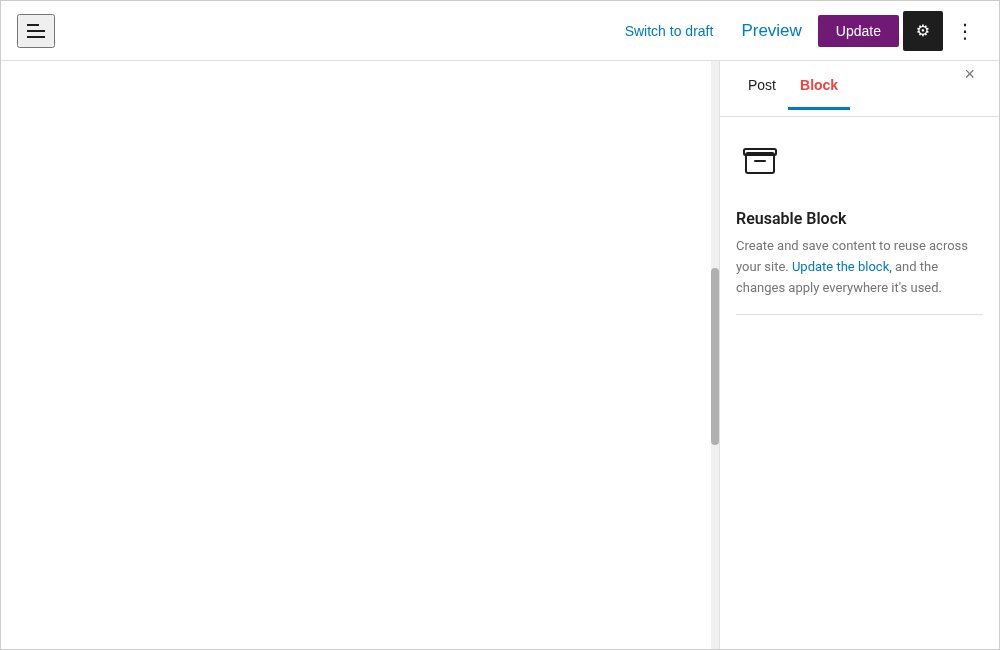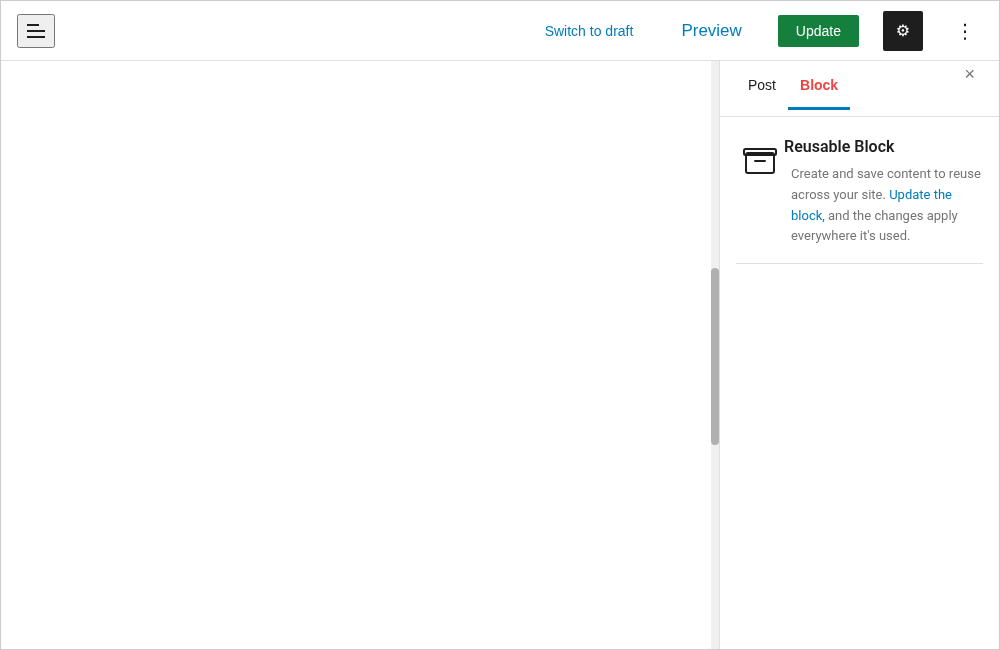--- a/index.html
+++ b/index.html
@@ -50,21 +50,21 @@
       background: #1e1e1e;
     }
 
     .hamburger-icon span:first-child {
       width: 12px;
     }
 
     .toolbar-right {
       display: flex;
       align-items: center;
-      gap: 24px;
+      gap: 4px;
     }
 
     .switch-draft-btn {
       background: none;
       border: none;
       color: #007cba;
       font-size: 14px;
       cursor: pointer;
       padding: 8px 12px;
       border-radius: 2px;
@@ -74,21 +74,21 @@
       background: none;
       border: none;
       color: #007cba;
       font-size: 17px;
       cursor: pointer;
       padding: 8px 12px;
       border-radius: 2px;
     }
 
     .update-btn {
-      background: #15803d;
+      background: #701a75;
       color: #fff;
       border: none;
       padding: 8px 18px;
       border-radius: 2px;
       font-size: 14px;
       font-weight: 500;
       cursor: pointer;
     }
 
     .settings-btn {
@@ -213,21 +213,22 @@
     
     .sidebar-content {
       padding: 20px 16px;
       flex: 1;
       overflow-y: auto;
     }
 
     .block-info {
       display: flex;
       align-items: flex-start;
-      gap: 0;
+      gap: 24px;
+      flex-direction: column;
     }
 
     .block-icon {
       width: 48px;
       height: 48px;
       flex-shrink: 0;
       display: flex;
       align-items: center;
       justify-content: center;
     }
@@ -245,21 +246,20 @@
       font-size: 16px;
       font-weight: 600;
       color: #1e1e1e;
       margin-bottom: 8px;
     }
 
     .block-description {
       font-size: 13px;
       line-height: 1.6;
       color: #757575;
-      margin-left: 7px;
     }
 
     .block-description a,
     .block-description .link-text {
       color: #007cba;
     }
 
     .sidebar-divider {
       border: none;
       border-top: 1px solid #e0e0e0;

